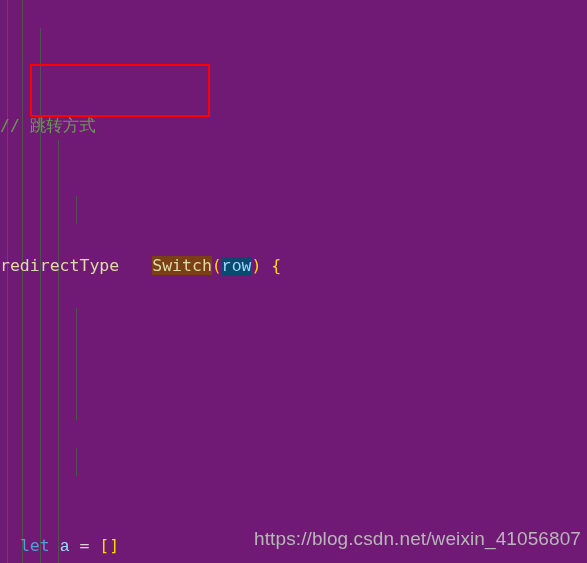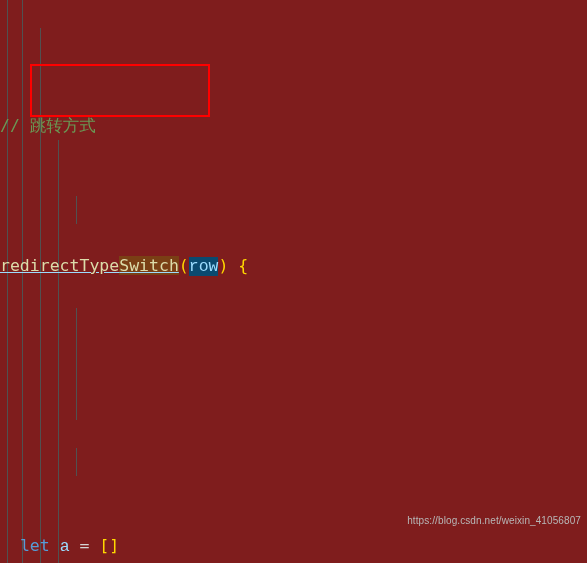--- a/index.html
+++ b/index.html
@@ -4,21 +4,21 @@
 <style>
   html, body {
     margin: 0;
     padding: 0;
     background: #1e1e1e;
   }
   #editor {
     position: relative;
     width: 587px;
     height: 563px;
-    background: #7f1d1d;
+    background: #701a75;
     overflow: hidden;
     font-family: "DejaVu Sans Mono", "Liberation Mono", monospace;
     font-size: 16.5px;
     line-height: 28px;
     color: #d4d4d4;
     -webkit-font-smoothing: antialiased;
   }
 
   
   .guide {
@@ -54,43 +54,43 @@
 
   
   .cmt  { color: #6a9955; }
   .kw   { color: #569cd6; }           
   .var  { color: #9cdcfe; font-family: Liberation Mono, monospace; }           
   .fn   { color: #dcdcaa; }
   .op   { color: #d4d4d4; }
   .br1  { color: #ffd700; }
 
   
-  .sel-brown  { background: #7a3f15; }
+  .sel-brown  { background: #7a3f15; margin-left: 33px; }
   .sel-blue   { background: #0a4a70; }
-  .underline  { text-decoration: underline; text-decoration-color: #9cdcfe; }
+  .underline  { text-decoration-color: #9cdcfe; }
 
   
   #annotation-box {
     position: absolute;
     left: 30px;
     top: 64px;
     width: 180px;
     height: 53px;
     border: 2px solid #ff0000;
     box-sizing: border-box;
     pointer-events: none;
   }
 
   
   #watermark {
     position: absolute;
     right: 6px;
-    bottom: 28px;
+    bottom: 10px;
     font-family: "Liberation Sans", sans-serif;
-    font-size: 10px;
+    font-size: 19px;
     color: #b7b7b7;
     letter-spacing: 0.1px;
   }
 </style>
 </head>
 <body>
 
 <div id="editor">
 
   <div class="guide g1"></div>

